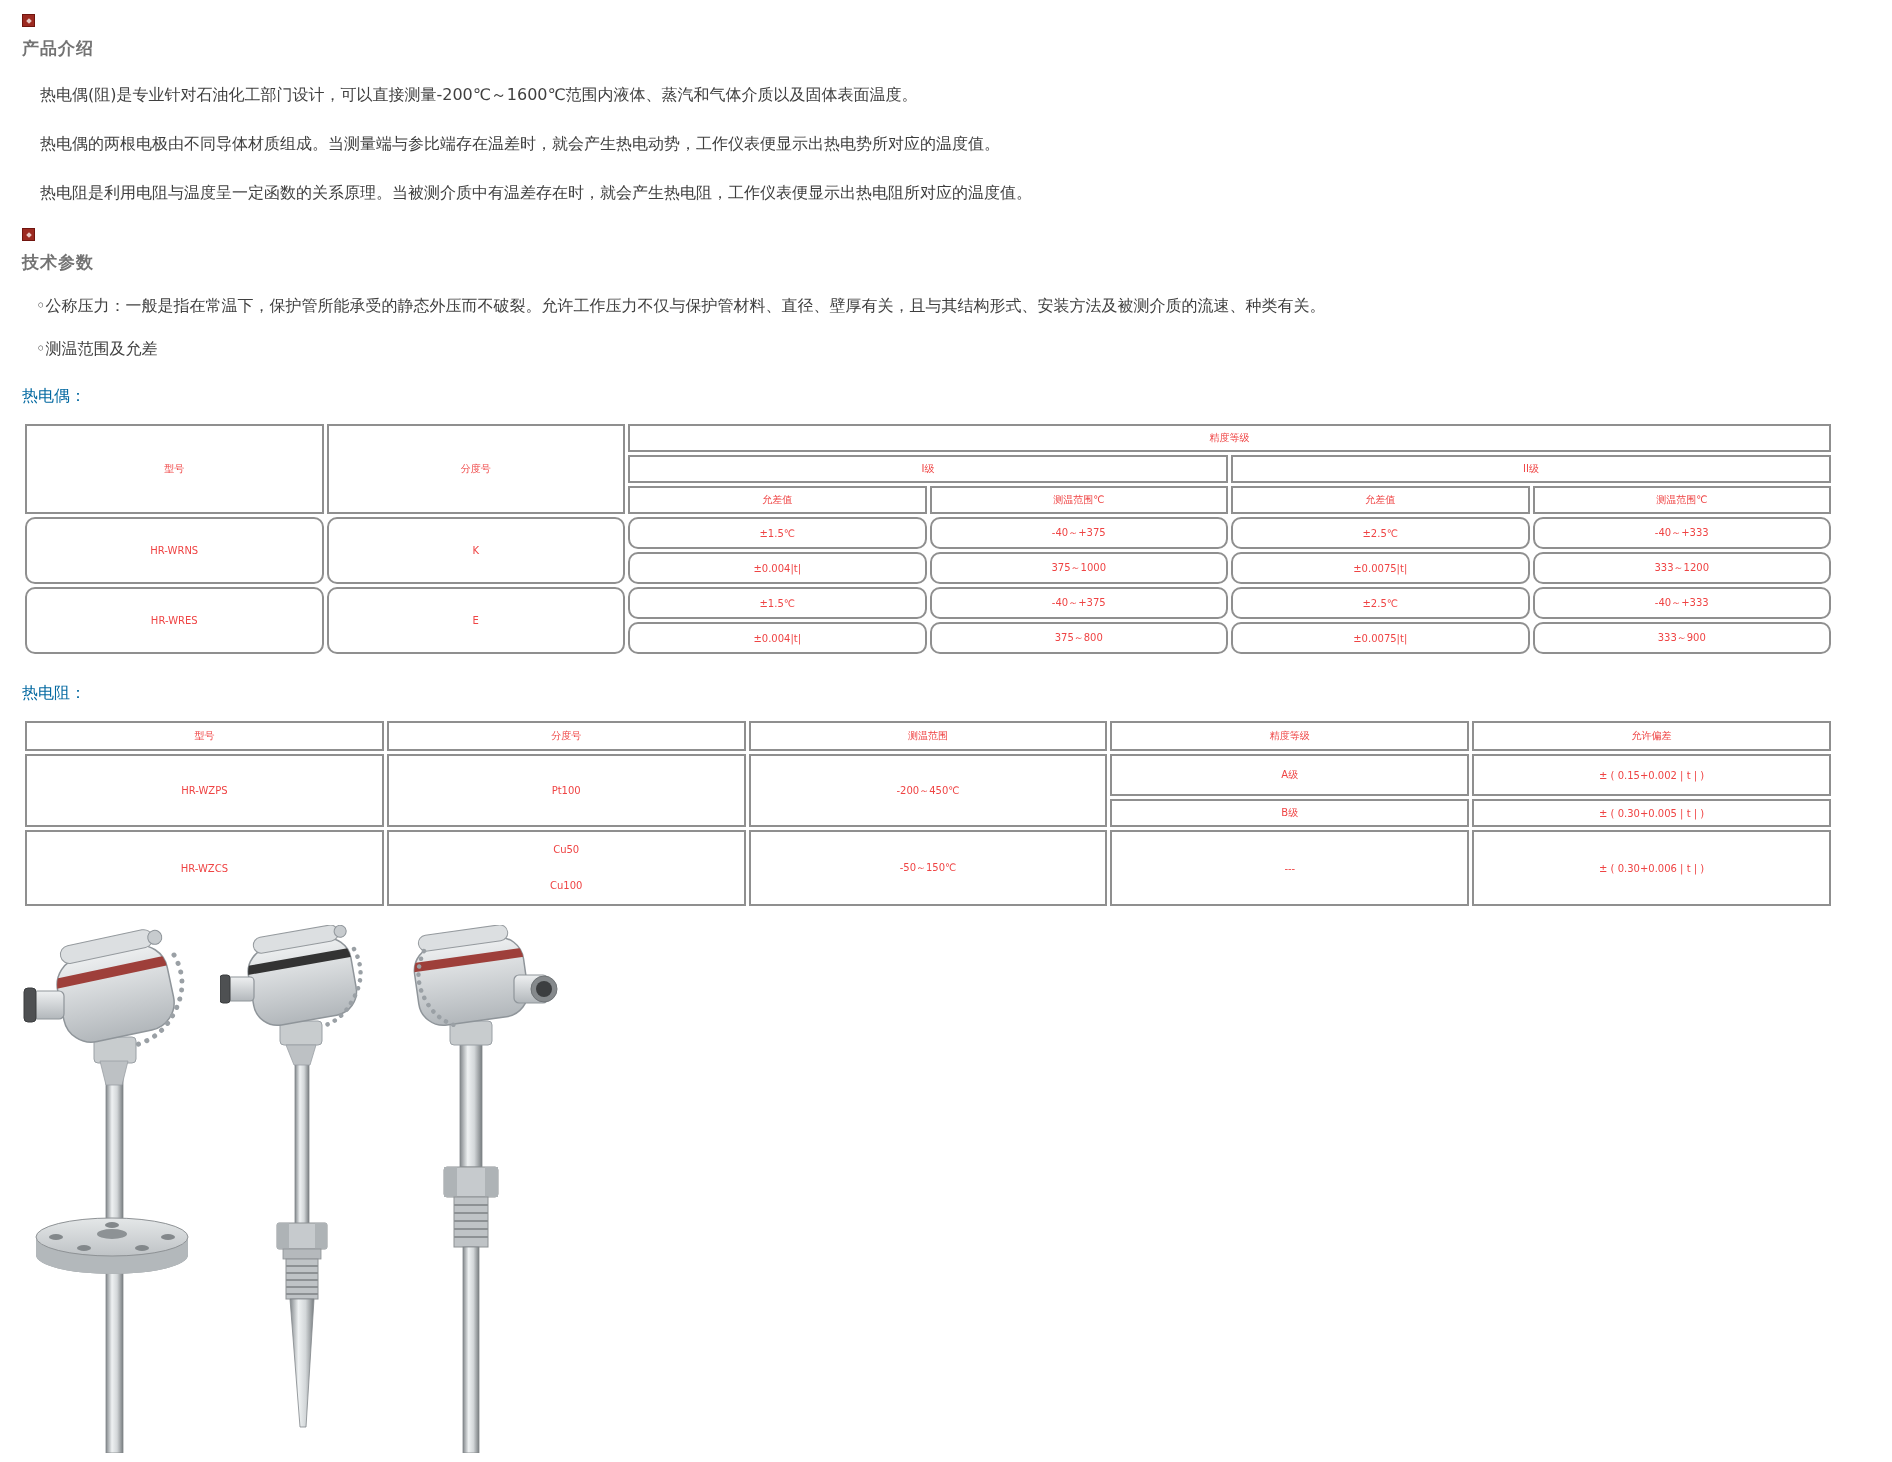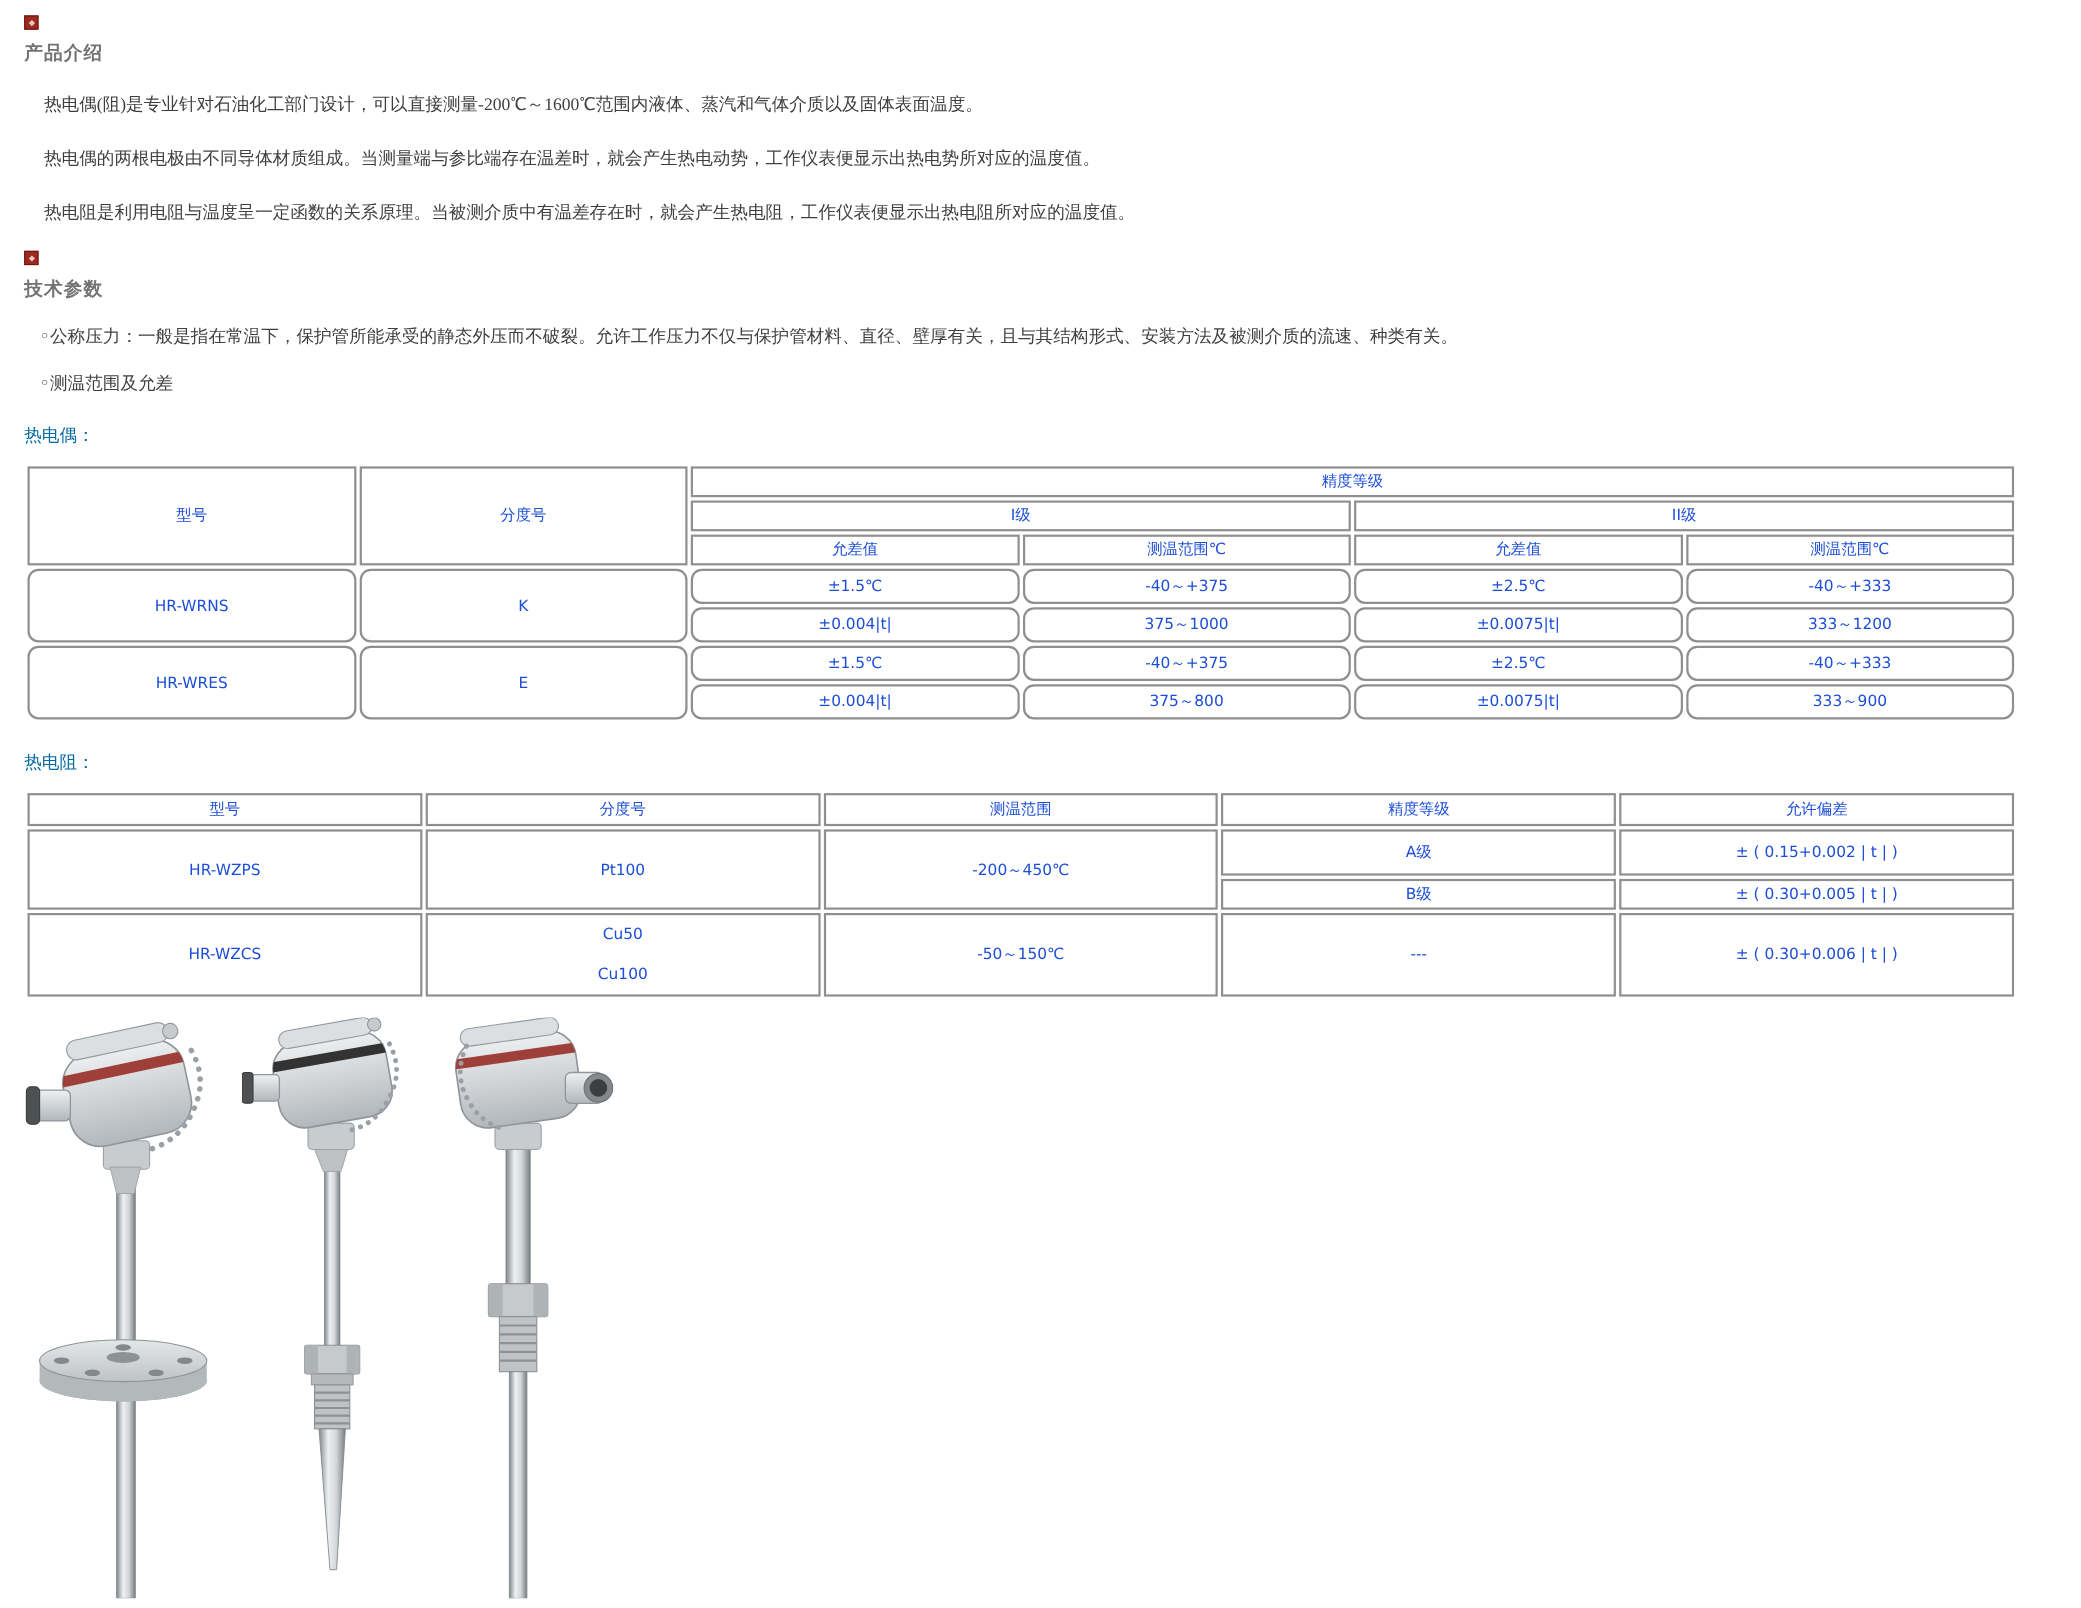--- a/index.html
+++ b/index.html
@@ -15,33 +15,33 @@
     width:13px; height:13px; background:#9c2a21; border:1px solid #71150f;
     position:relative;
   }
   .bullet-icon::after {
     content:""; position:absolute; left:4px; top:4px; width:4px; height:4px;
     background:#e8c9c4; transform:rotate(45deg);
   }
   .icon-gap { margin-top:24px; }
 
   .sec-title { font-size:17px; font-weight:bold; color:#737373; margin:10px 0 0 0; letter-spacing:1px; }
-  .para   { font-size:16px; margin:28px 0 0 18px;font-family:Liberation Serif, serif; }
+  .para   { font-size:16px; margin:28px 0 0 18px; }
   .para.first { margin-top:25px; }
   .bullet-line { font-size:16px; margin:22px 0 0 14px; }
   .tbl-label { font-size:16px; color:#0369a1; margin:26px 0 0 0; }
 
   table.spec {
     border-collapse:separate; border-spacing:3px; table-layout:fixed;
     width:1812px; margin:14px 0 0 0;
   }
   table.spec td {
     border:2px solid #8f8f8f; background:#ffffff;
     text-align:center; vertical-align:middle;
-    font-size:14px; color:#1d4ed8; padding:0 4px;
+    font-size:10px; color:#ef4444; padding:0 4px;
     overflow:hidden; white-space:nowrap;margin-top:34px;
   }
   .t1 tr.hrow td { height:28px; }
   .t1 tr.drow td { height:32px;border-radius:10px; }
   .t2 { margin-top:12px; }
   .t2 tr.hrow td { height:30px; }
   .t2 tr.rA td { height:42px; }
   .t2 tr.rB td { height:28px; }
   .t2 tr.rC td { height:70px; }
   .twoline div { line-height:36px; }

